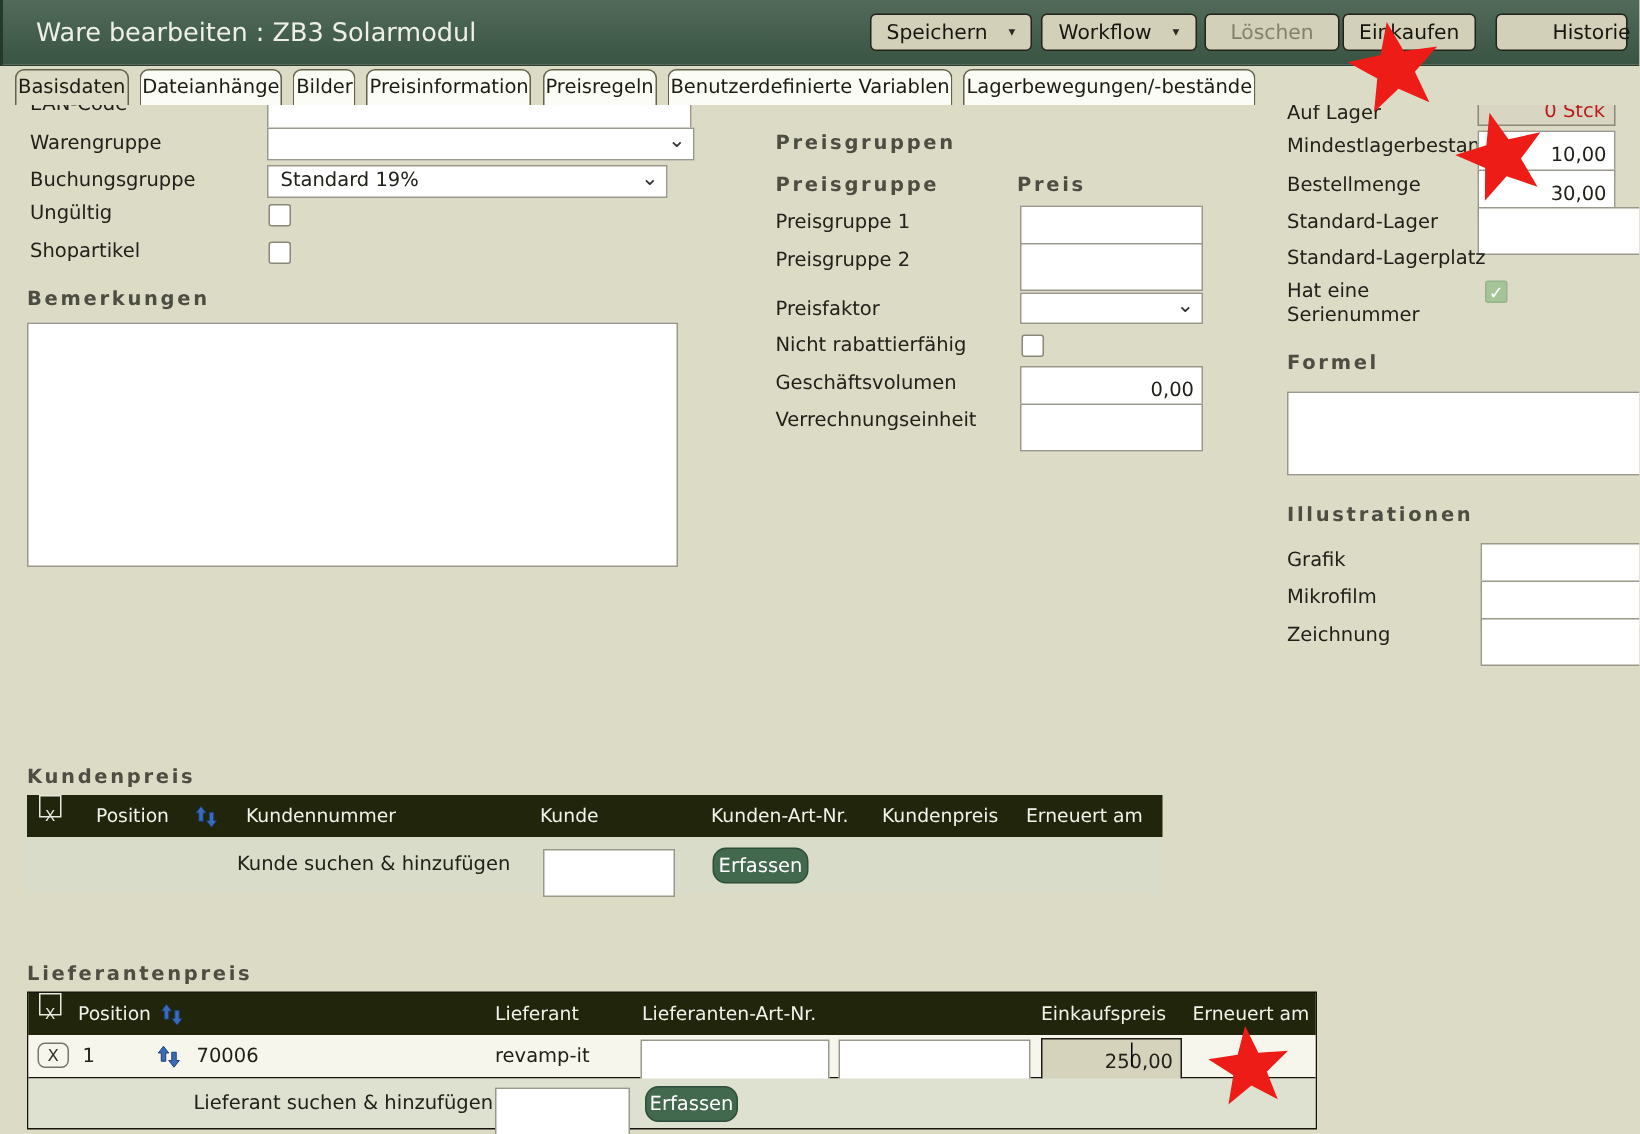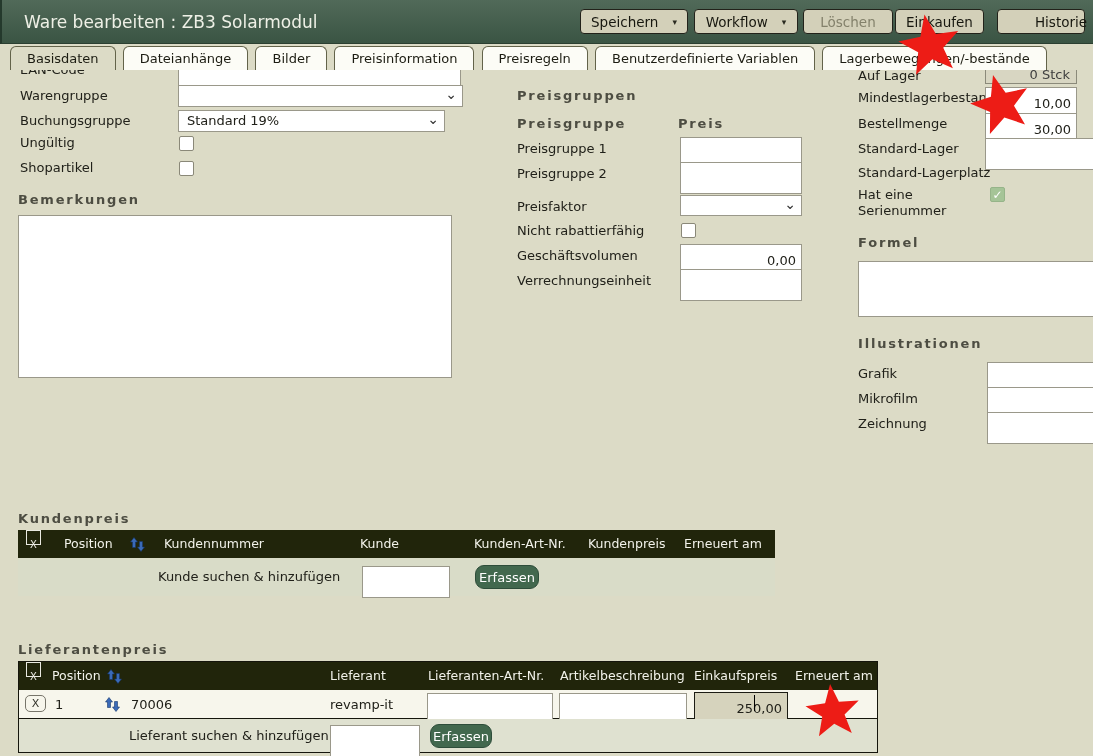--- a/index.html
+++ b/index.html
@@ -25,39 +25,39 @@
     font-size:13.5px;color:#17170f;display:flex;align-items:center;
     justify-content:center;padding:0 8px;cursor:default;
   }
   .tbtn .caret{font-size:9px;color:#2a2a20;margin-left:14px;}
   .tbtn.disabled{color:#83816b;}
   
   .tabbar{position:absolute;left:10px;top:46px;height:24px;white-space:nowrap;}
   .tab{
     display:inline-block;height:24px;line-height:23px;box-sizing:border-box;
     border:1px solid #63634a;border-bottom:none;border-radius:6px 6px 0 0;
-    background:#fcfcf6;padding:0 16px;margin-right:3px;font-size:13px;color:#1c1c12;
+    background:#fcfcf6;padding:0 1px;margin-right:3px;font-size:13px;color:#1c1c12;
   }
   .tab.active{background:#dcdbc6;}
   
   #content{position:absolute;left:0;top:70px;width:1093px;height:686px;overflow:hidden;}
   .lbl{position:absolute;font-size:13px;color:#21211a;white-space:nowrap;}
   .heading{
     position:absolute;font-size:13px;font-weight:bold;color:#4d4d42;
     letter-spacing:1.8px;white-space:nowrap;
   }
   .inp{
     position:absolute;box-sizing:border-box;background:#fff;
     border:1px solid #9a988a;font-family:inherit;font-size:13px;color:#21211a;
     padding:15px 5px;
   }
   .inp.num{text-align:right;}
   .ro{
     position:absolute;box-sizing:border-box;background:#d8d6c2;
-    border:1px solid #8b8a7a;font-size:13px;color:#404040;
+    border:1px solid #8b8a7a;font-size:13px;color:#b91c1c;
     text-align:right;padding:1px 6px;line-height:17px;
   }
   .sel{
     position:absolute;box-sizing:border-box;background:#fff;
     border:1px solid #9a988a;font-size:13px;color:#21211a;
     padding:2px 20px 2px 8px;line-height:16px;
   }
   .sel .chev{position:absolute;right:5px;top:0px;font-size:14px;color:#333;}
   .cb{
     position:absolute;width:15px;height:15px;box-sizing:border-box;
@@ -231,21 +231,20 @@
   <div class="heading" style="left:18px;top:572px;">Lieferantenpreis</div>
   <div style="position:absolute;left:18px;top:591px;width:860px;height:92px;border:1px solid #15150c;box-sizing:border-box;">
     <div class="thead" style="left:0;top:0;width:858px;height:28px;">
       <span class="xhead" style="left:7px;">X</span>
       <span style="left:33px;">Position</span>
       <svg class="sorticon" style="left:88px;top:7px;">
           <use href="#sort-sym"></use>
         </svg>
       <span style="left:311px;">Lieferant</span>
       <span style="left:409px;">Lieferanten-Art-Nr.</span>
-      <span style="left:541px;">Artikelbeschreibung</span>
       <span style="left:675px;">Einkaufspreis</span>
       <span style="left:776px;">Erneuert am</span>
     </div>
     <div style="position:absolute;left:0;top:28px;width:858px;height:29px;background:#f7f6ec;border-bottom:1px solid #15150c;box-sizing:border-box;">
       <div class="xbtn" style="left:6px;top:5px;width:21px;height:17px;line-height:16px;">X</div>
       <span class="lbl" style="left:36px;top:7px;">1</span>
       <svg class="sorticon" style="left:86px;top:7px;">
           <use href="#sort-sym"></use>
         </svg>
       <span class="lbl" style="left:112px;top:7px;">70006</span>

